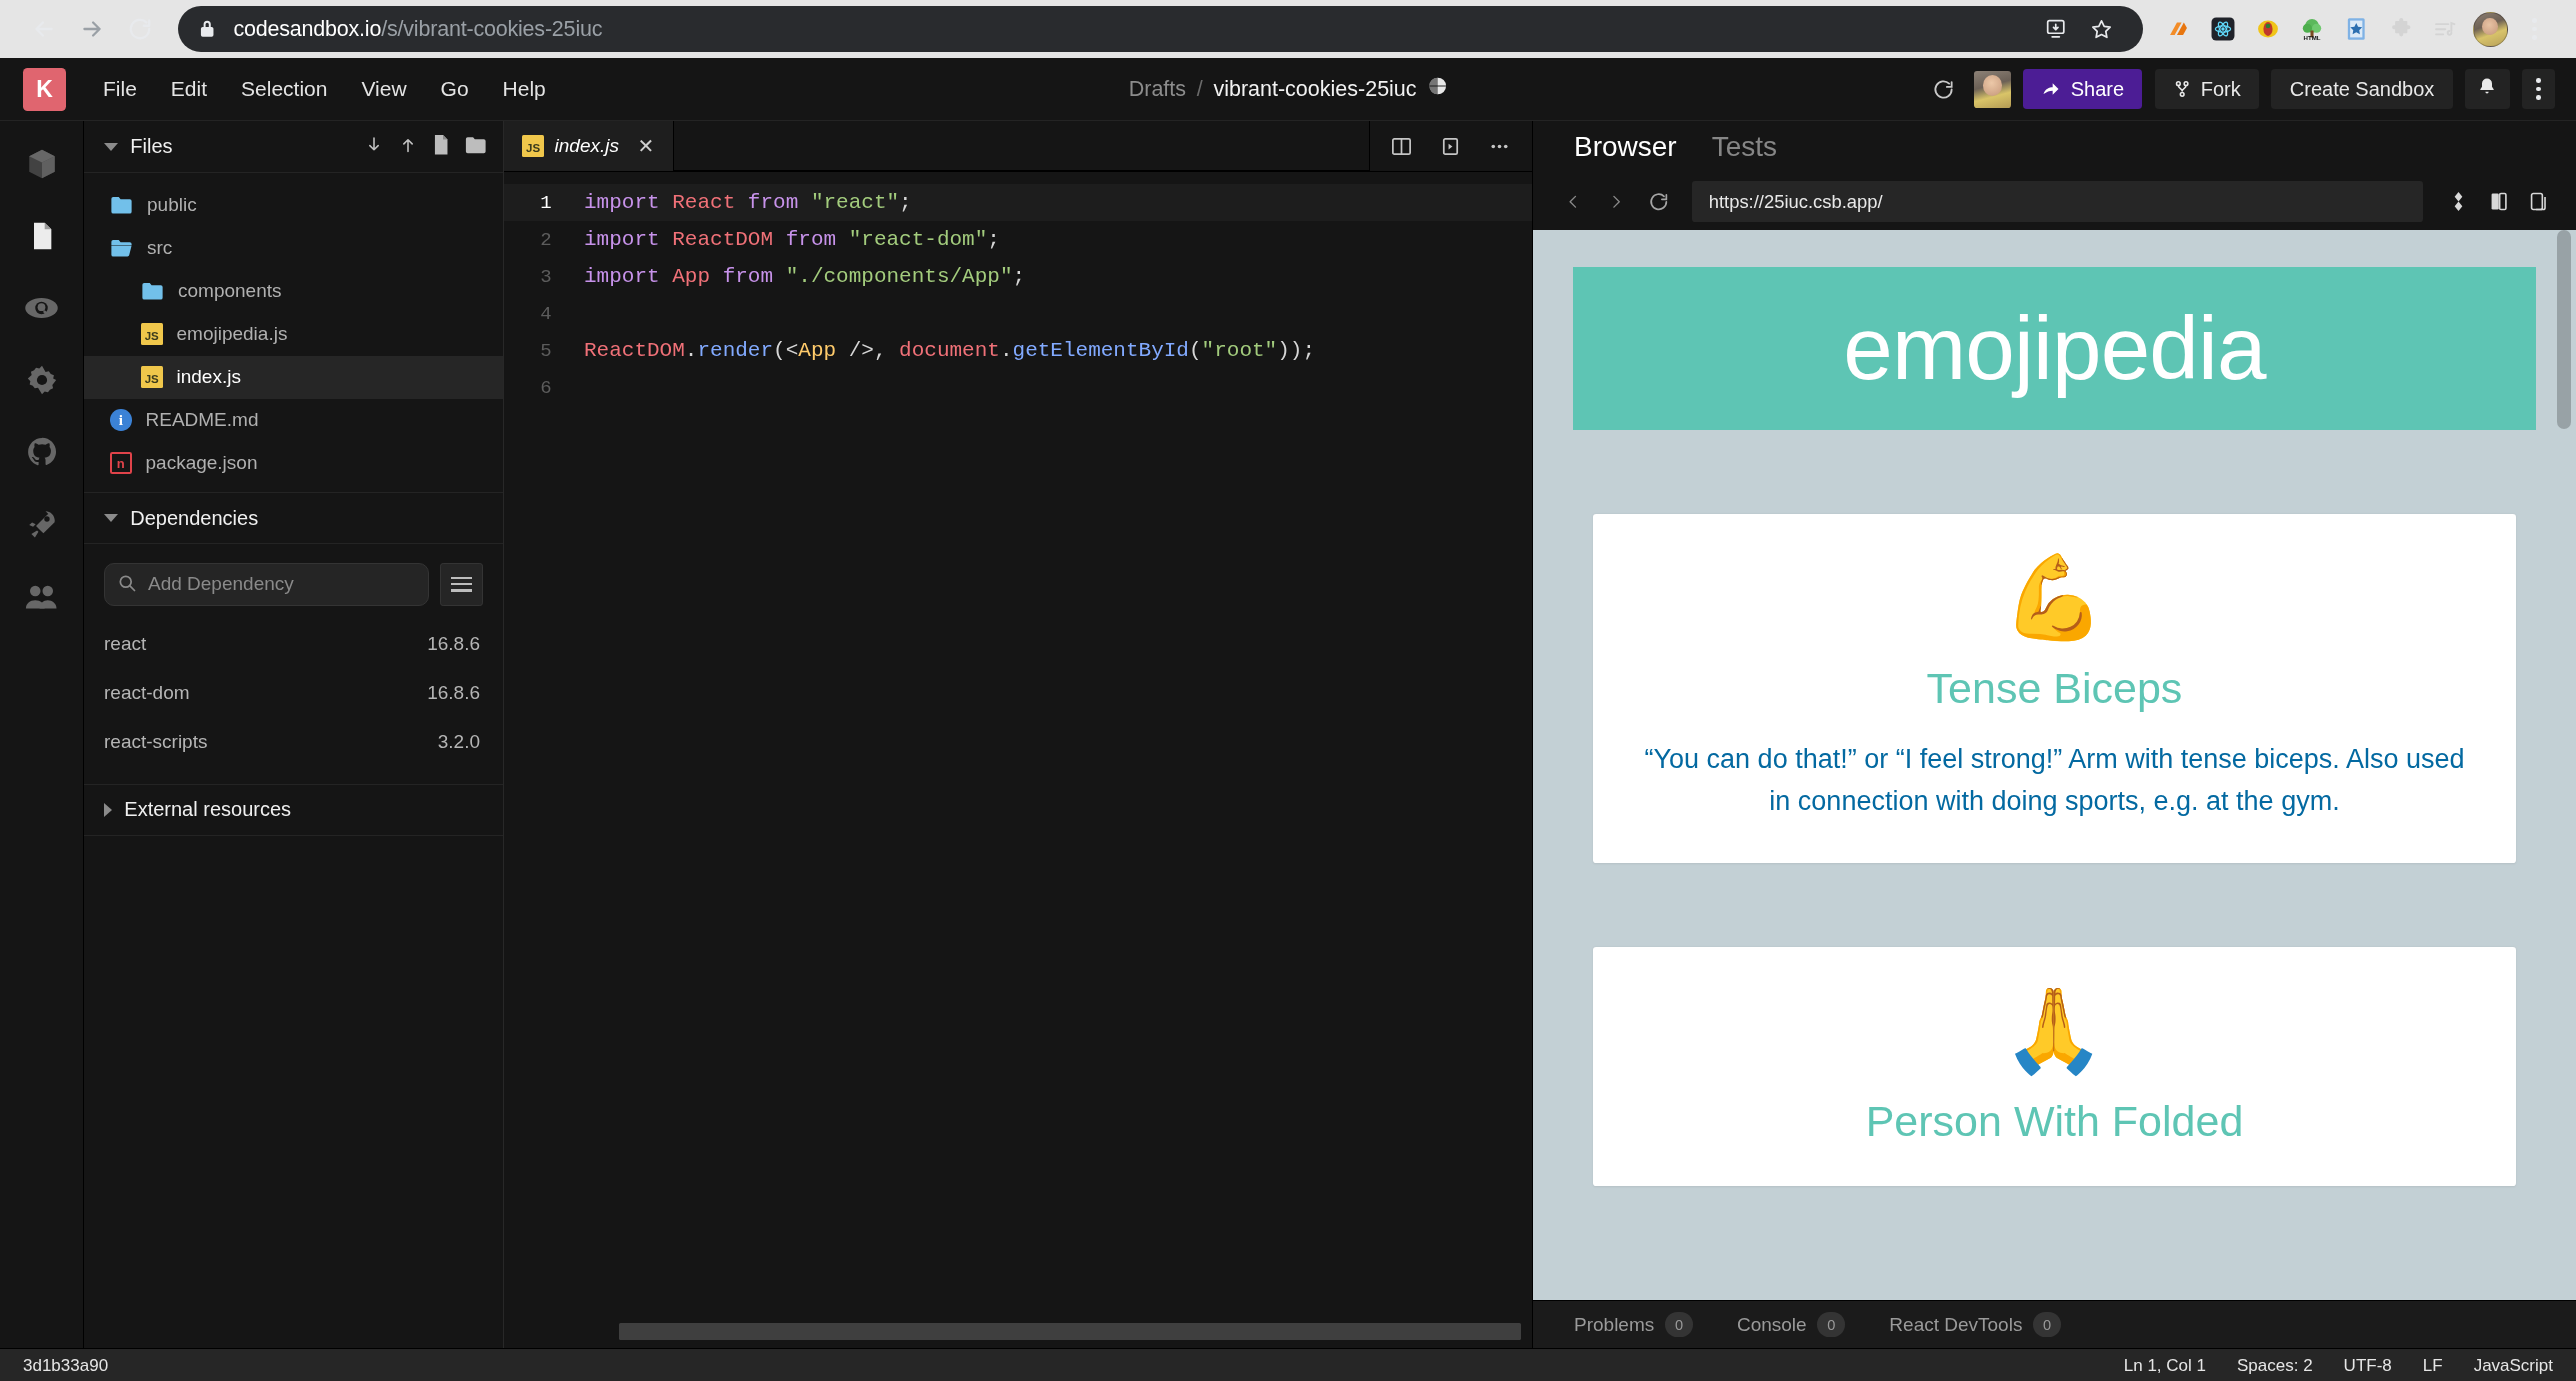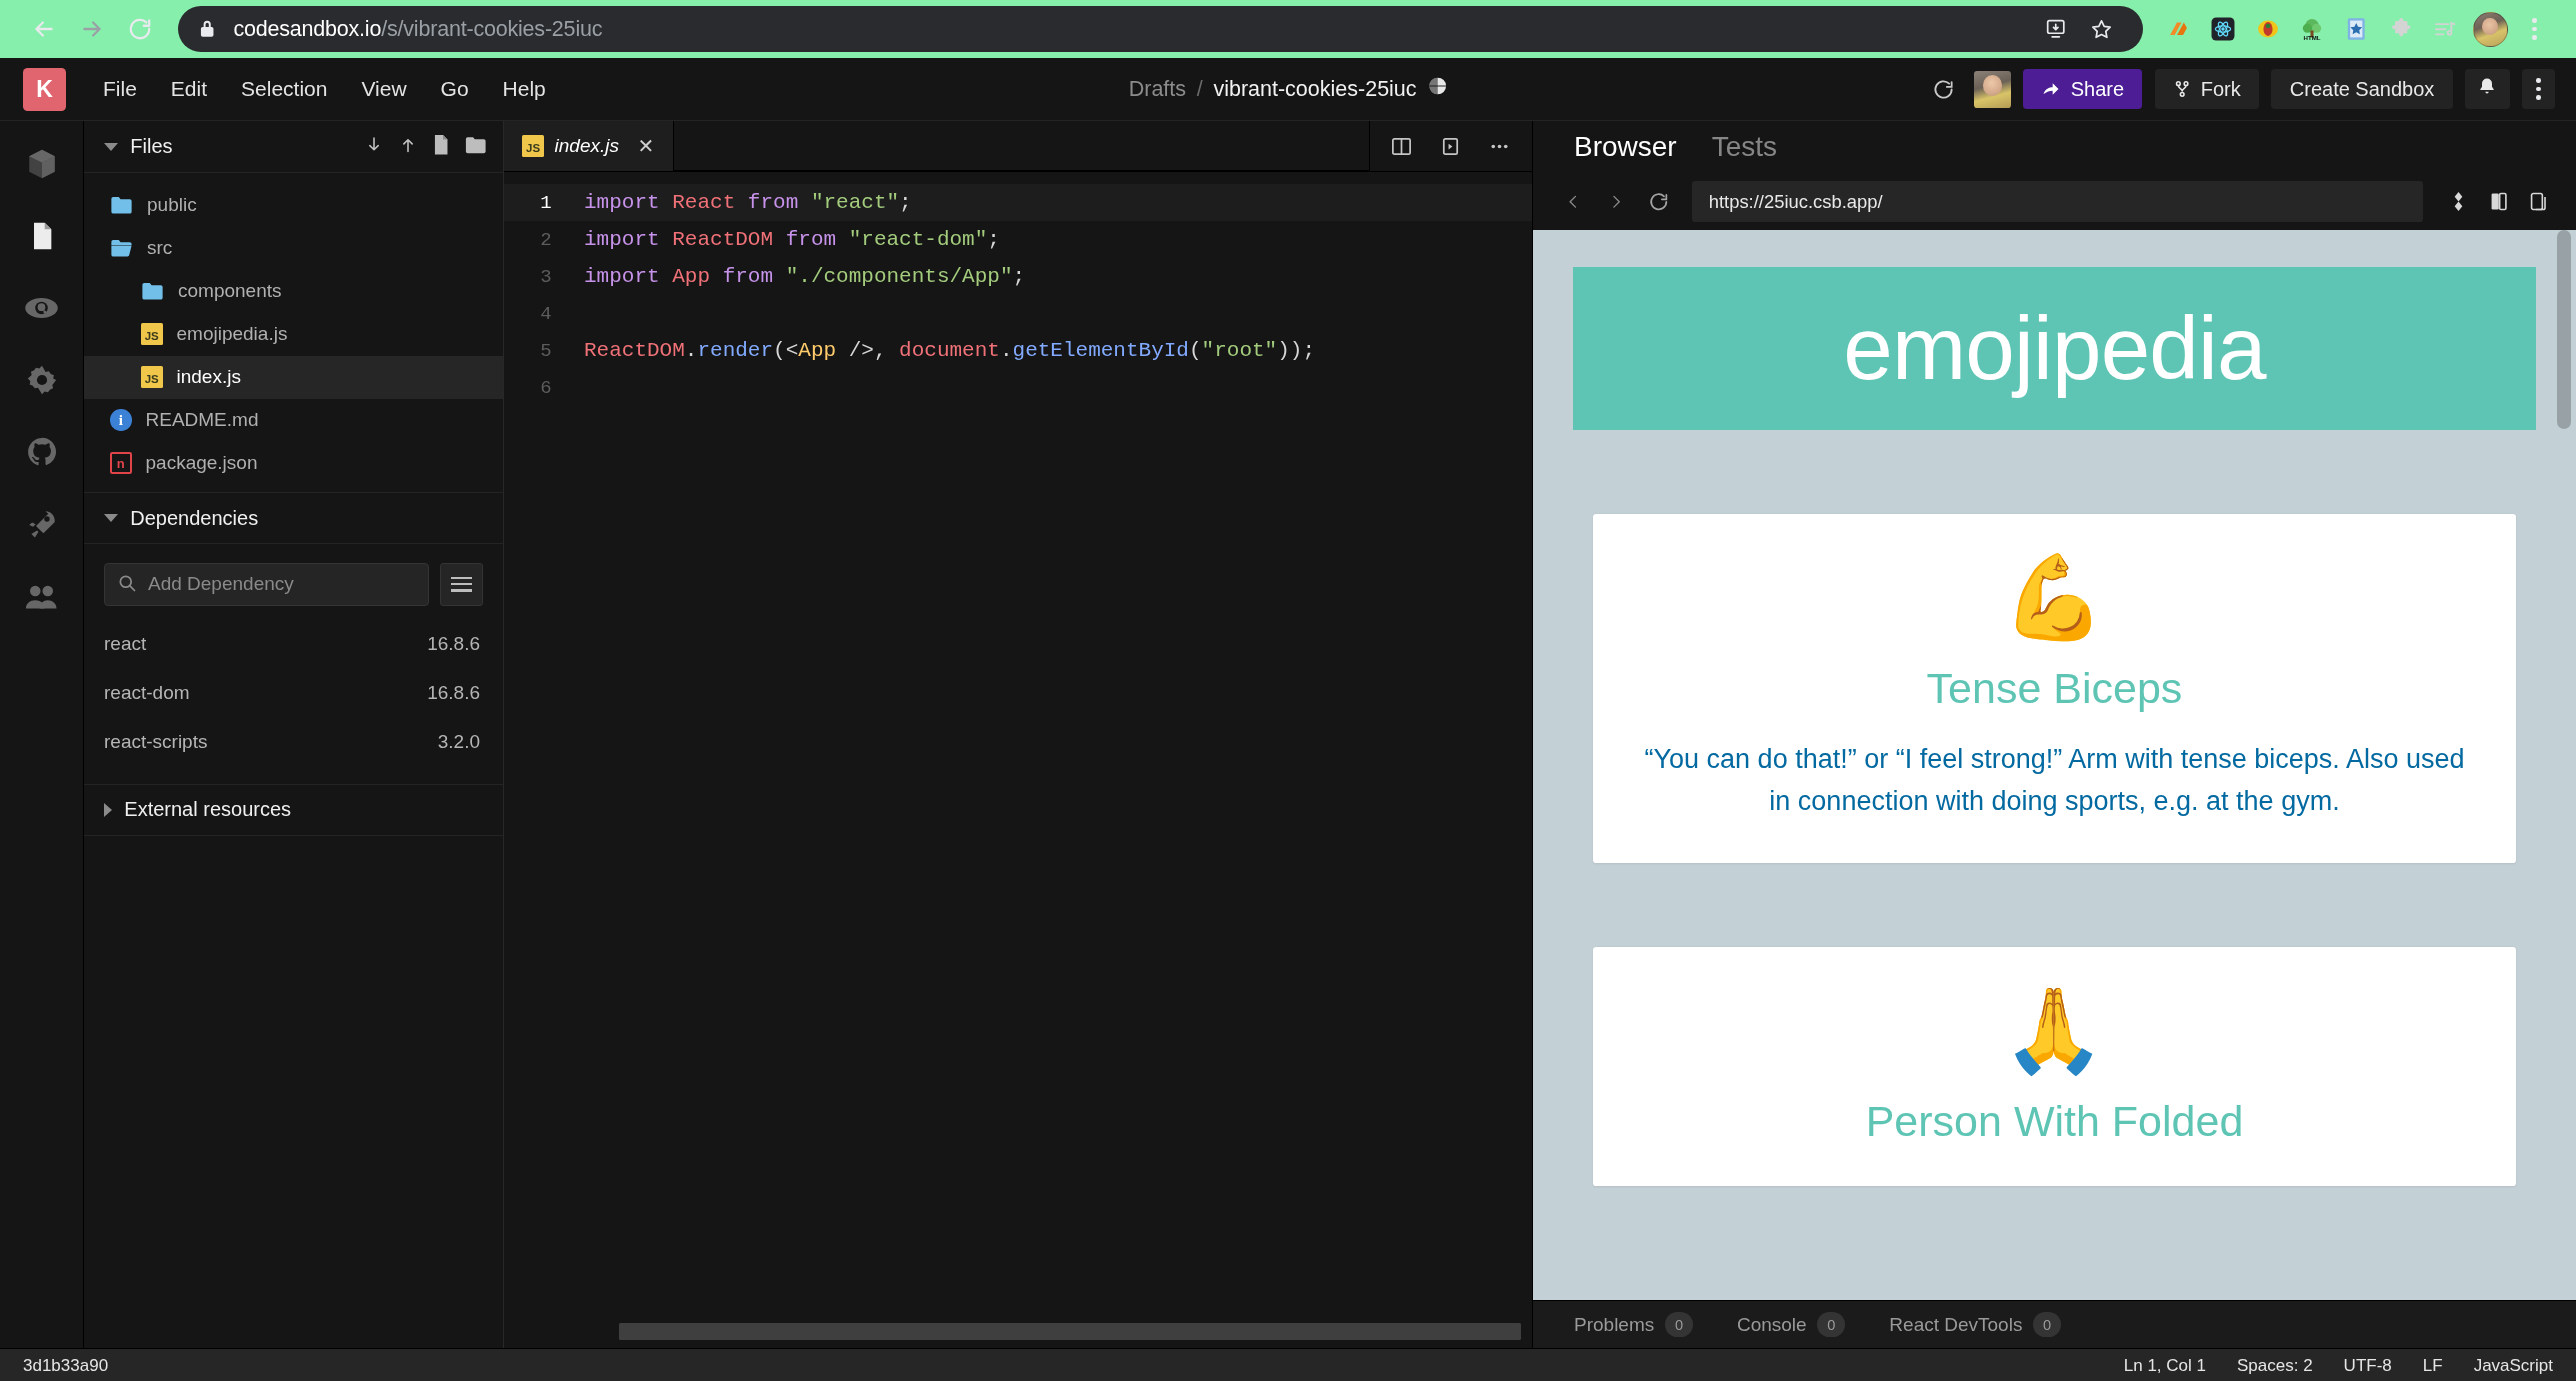--- a/index.html
+++ b/index.html
@@ -6,21 +6,21 @@
   html, body {
     width: 2576px; height: 1382px;
     background: #1c1c1c;
     font-family: "Liberation Sans", sans-serif;
     overflow: hidden;
   }
 
   
   .chrome-bar {
     height: 58px; width: 100%;
-    background: #86efac;
+    background: #e5e5e5;
     display: flex; align-items: center;
     padding: 0 20px;
     gap: 0;
   }
   .nav-btn {
     width: 48px; height: 48px;
     display: flex; align-items: center; justify-content: center;
     border-radius: 50%;
   }
   .nav-btn svg { display: block; }
@@ -180,21 +180,21 @@
             font-size: 15.3px; font-weight: 700; display:flex; align-items:center; justify-content:center;
             font-family: "Liberation Serif", serif; flex:0 0 auto; }
   .json-ico { width: 21.5px; height: 21.5px; border: 2.3px solid #e0434a; color:#e0434a;
               font-size: 13px; font-weight:700; display:flex; align-items:center; justify-content:center;
               border-radius:2.3px; flex:0 0 auto; }
 
   .deps-head { border-top: 0.8px solid #242424; }
   .dep-search-row { display: flex; align-items: center; gap: 10.7px; padding: 18.4px 20px 14px 20px; }
   .dep-search {
     flex: 1; height: 43px; background: #252525; border: 0.8px solid #343434;
-    border-radius: 4px; display: flex; align-items: center; padding: 0 12.3px; gap: 10.7px;
+    border-radius: 10px; display: flex; align-items: center; padding: 0 12.3px; gap: 10.7px;
   }
   .dep-search-ph { color: #8a8a8a; font-size: 19px; }
   .dep-menu-btn {
     width: 43px; height: 43px; background: #252525; border: 0.8px solid #343434;
     border-radius: 3.1px; display: flex; align-items: center; justify-content: center;
     flex-direction: column; gap: 3.8px;
   }
   .dep-menu-btn i { display:block; width: 21.5px; height: 2.3px; background: #bdbdbd; }
   .dep-row {
     display: flex; align-items: center; justify-content: space-between;

